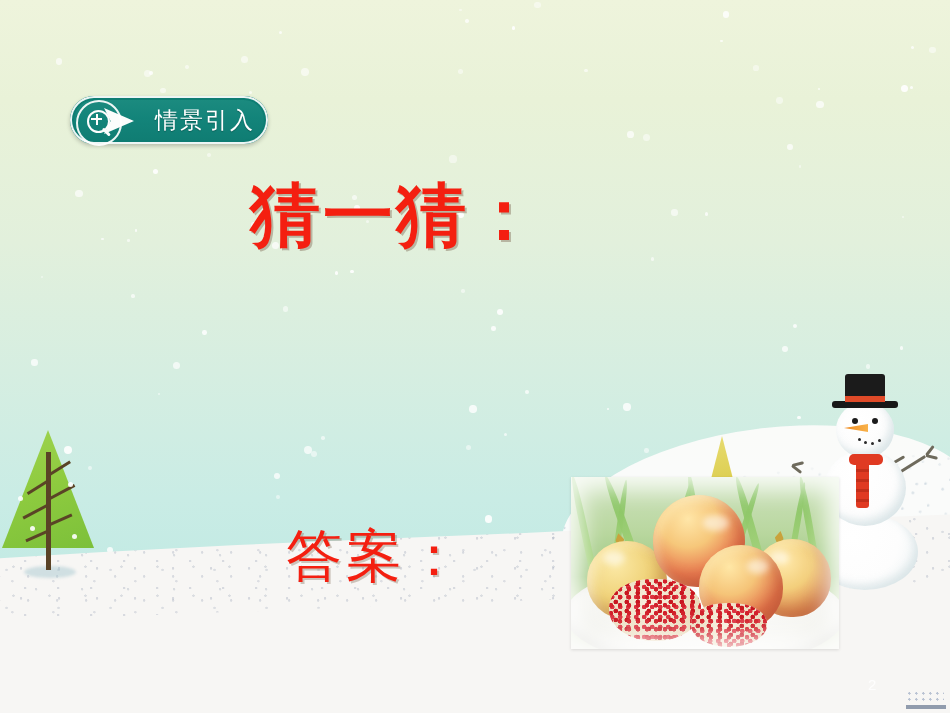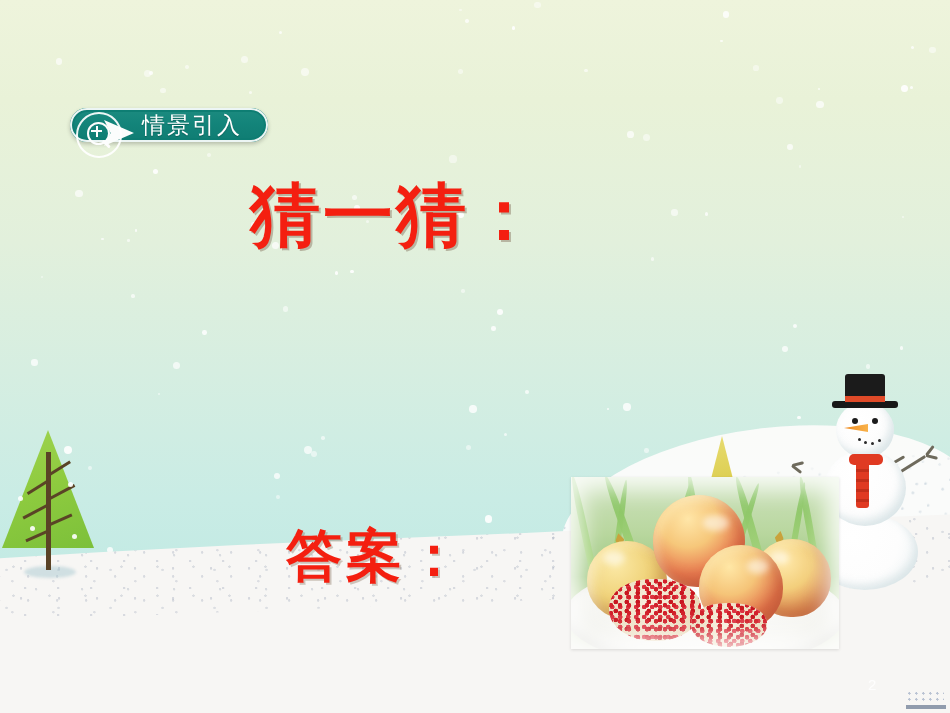--- a/index.html
+++ b/index.html
@@ -82,25 +82,25 @@
   .sm-hat-top{position:absolute;left:45px;top:2px;width:40px;height:29px;background:#1b1b1b;border-radius:3px 3px 0 0;}
   .sm-hat-band{position:absolute;left:45px;top:24px;width:40px;height:6px;background:#e04a28;}
   .sm-eye{position:absolute;width:6px;height:6px;border-radius:50%;background:#1b1b1b;}
   .sm-nose{position:absolute;left:44px;top:52px;width:24px;height:8px;background:linear-gradient(90deg,#f0922a 0%,#f7ab3e 60%,#fbc濃 100%);background:linear-gradient(90deg,#ef8b22,#f8b24a);clip-path:polygon(0% 50%,100% 0%,100% 100%);}
   .sm-mouth-dot{position:absolute;width:3px;height:3px;border-radius:50%;background:#2a2a2a;}
   .sm-scarf{position:absolute;left:49px;top:82px;width:34px;height:11px;background:#e03a22;border-radius:5px;}
   .sm-scarf-tail{position:absolute;left:56px;top:90px;width:13px;height:46px;background:repeating-linear-gradient(180deg,#e03a22 0 7px,#c22f1a 7px 10px);border-radius:0 0 3px 3px;}
   .sm-arm{position:absolute;background:#6e6a5c;height:2.5px;transform-origin:left center;border-radius:2px;}
   
   .badge{
-    position:absolute;left:70px;top:108px;width:198px;height:34px;
+    position:absolute;left:70px;top:96px;width:198px;height:48px;
     border-radius:25px;
     background:linear-gradient(180deg,#1d8c80 0%,#13847a 45%,#0f7c72 100%);
     box-shadow:0 2px 4px rgba(0,0,0,.22), inset 0 0 0 2px rgba(255,255,255,.92), inset 0 0 0 4px rgba(13,124,114,.9);
-    display:flex;align-items:center;
+    display:flex;align-items:center;justify-content:center;
   }
   .badge-ring{
     position:absolute;left:6px;top:4px;width:42px;height:42px;border-radius:50%;
     border:2.5px solid rgba(255,255,255,.92);
     display:flex;align-items:center;justify-content:center;
   }
   .badge-leaf{
     position:absolute;left:34px;top:12px;width:30px;height:26px;
     background:#fbfdfc;
     clip-path:polygon(0% 0%, 100% 50%, 0% 100%, 22% 50%);
@@ -128,21 +128,21 @@
   .riddle{
     position:absolute;left:288px;top:294px;
     font-family:"DejaVu Sans",sans-serif;
     font-size:31px;font-weight:bold;color:#34330b;
     letter-spacing:7px;line-height:1.32;
     white-space:pre-line;
   }
   .answer-label{
     position:absolute;left:286px;top:528px;
     font-family:"DejaVu Sans",sans-serif;
-    font-size:56px;font-weight:bold;color:#f41f10;
+    font-size:56px;font-weight:normal;color:#f41f10;
     letter-spacing:4px;line-height:1;
     text-shadow:2px 2px 0 rgba(140,120,100,.40);
     white-space:nowrap;
   }
   
   .photo{
     position:absolute;left:571px;top:477px;width:268px;height:172px;
     overflow:hidden;
     background:#d9e7d4;
     box-shadow:0 1px 3px rgba(0,0,0,.12);

